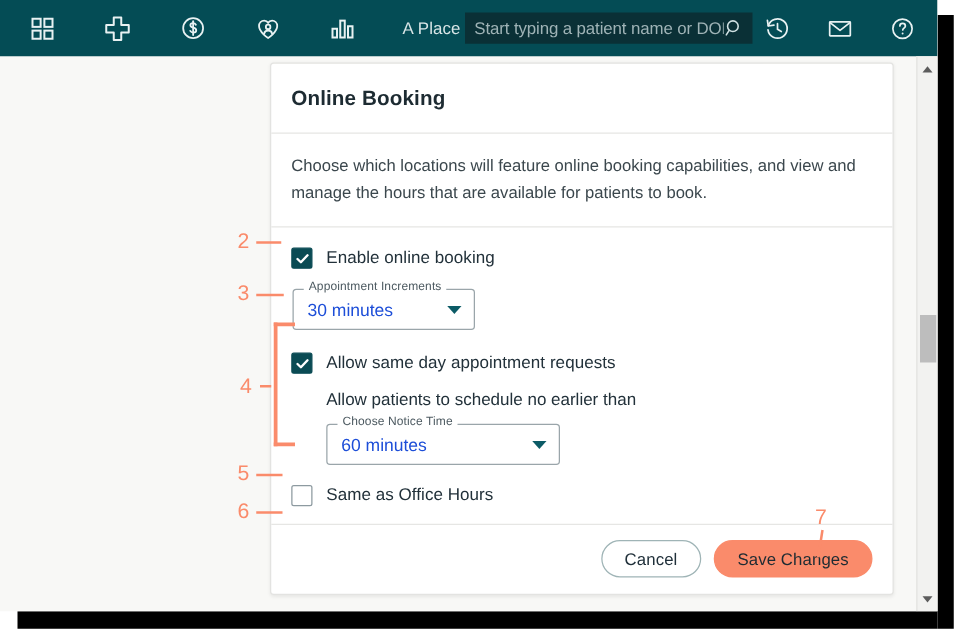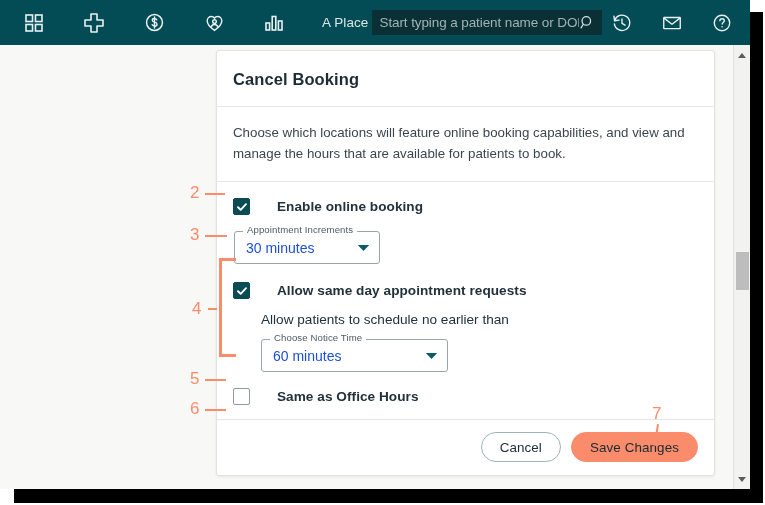--- a/index.html
+++ b/index.html
@@ -112,23 +112,22 @@
   }
   .card-footer {
     padding: 12px 16px 13px 16px;
     display: flex;
     justify-content: flex-end;
     gap: 10px;
   }
   
   .chk-row {
     display: flex;
-    align-items: center;
-    gap: 27px;
-    font-weight: bold;
+    align-items: flex-start;
+    gap: 11px;
   }
   .chk {
     width: 17px; height: 17px;
     border-radius: 2px;
     flex: none;
     display: flex; align-items: center; justify-content: center;
   }
   .chk.checked { background: #0a4b54; border: 1px solid #0a4b54; }
   .chk.unchecked { background: #ffffff; border: 1.5px solid #8d9aa0; }
   .chk-label {
@@ -351,21 +350,21 @@
             <circle cx="12.1" cy="16.1" r="0.85" fill="currentColor" stroke="none"></circle>
           </svg>
         </div>
 
       </div>
     </div>
 
     <div class="card">
 
       <div class="card-header">
-        <div class="card-title">Cancel Booking</div>
+        <div class="card-title">Online Booking</div>
       </div>
 
       <div class="card-desc">Choose which locations will feature online booking capabilities, and view and manage the hours that are available for patients to book.</div>
 
       <div class="card-body">
 
         <div class="chk-row">
           <span class="chk checked">
             <svg width="12" height="12" viewBox="0 0 12 12" fill="none" stroke="#ffffff" stroke-width="1.9" stroke-linecap="round" stroke-linejoin="round">
               <path d="M2 6.2 L4.7 8.8 L10 3.2"></path>

